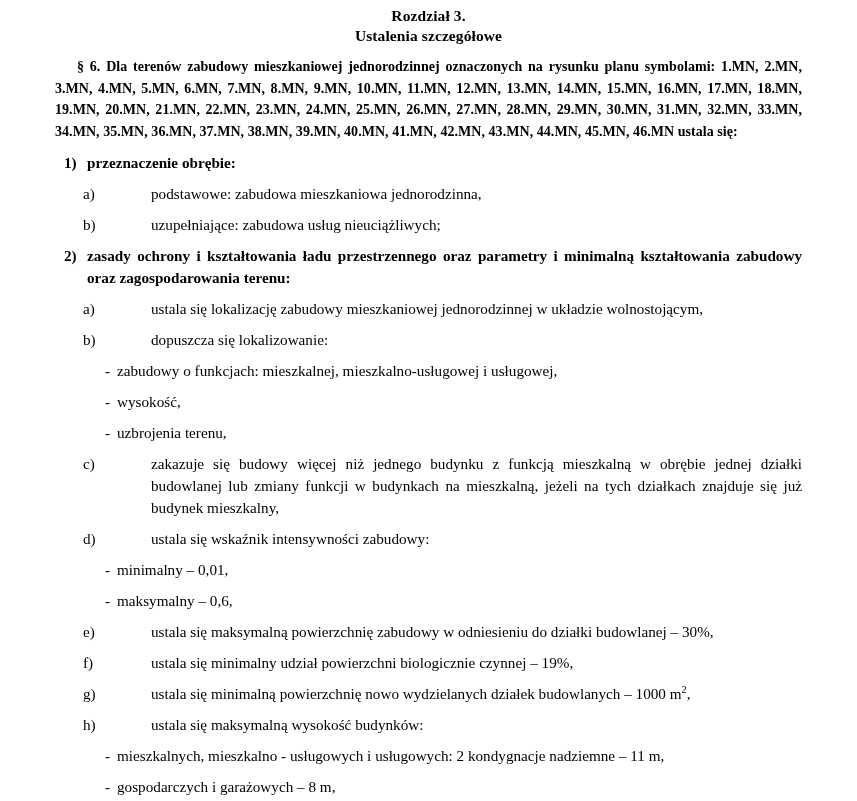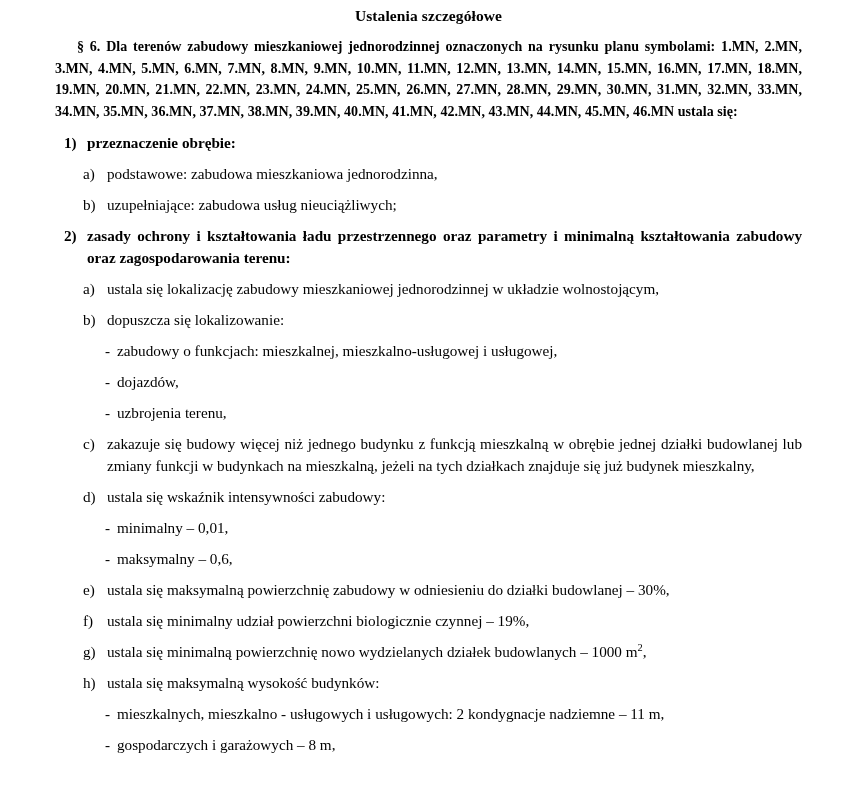--- a/index.html
+++ b/index.html
@@ -85,20 +85,21 @@
   .lvl2 > .marker {
     position: absolute;
     left: 28px;
     top: 0;
     width: 24px;
     text-align: left;
     font-weight: normal;
   }
   .lvl2 > .body {
     display: block;
+    margin-left: 44px;
   }
   .lvl2.nojust > .body { text-align: left; }
 
   
   .lvl3 {
     position: relative;
     padding-left: 62px;
     margin: 0 0 9px 0;
     font-size: 15.2px;
     line-height: 22px;
@@ -117,20 +118,21 @@
     font-size: 0.68em;
     vertical-align: super;
     line-height: 0;
   }
 </style>
 </head>
 <body>
 
 <div class="page">
 
+  <div class="doc-heading">Rozdział 3.</div>
   <div class="doc-heading second">Ustalenia szczegółowe</div>
 
   <p class="para-section">§ 6. Dla terenów zabudowy mieszkaniowej jednorodzinnej oznaczonych na rysunku planu symbolami: 1.MN, 2.MN, 3.MN, 4.MN, 5.MN, 6.MN, 7.MN, 8.MN, 9.MN, 10.MN, 11.MN, 12.MN, 13.MN, 14.MN, 15.MN, 16.MN, 17.MN, 18.MN, 19.MN, 20.MN, 21.MN, 22.MN, 23.MN, 24.MN, 25.MN, 26.MN, 27.MN, 28.MN, 29.MN, 30.MN, 31.MN, 32.MN, 33.MN, 34.MN, 35.MN, 36.MN, 37.MN, 38.MN, 39.MN, 40.MN, 41.MN, 42.MN, 43.MN,  44.MN, 45.MN, 46.MN ustala się:</p>
 
   <div class="lvl1">
     <span class="marker">1)</span>
     <span class="body">przeznaczenie obrębie:</span>
   </div>
 
   <div class="lvl2 nojust">
@@ -158,21 +160,21 @@
     <span class="body">dopuszcza się lokalizowanie:</span>
   </div>
 
   <div class="lvl3">
     <span class="marker">-</span>
     <span class="body">zabudowy o funkcjach: mieszkalnej, mieszkalno-usługowej i usługowej,</span>
   </div>
 
   <div class="lvl3">
     <span class="marker">-</span>
-    <span class="body">dojazdów,</span>
+    <span class="body">wysokość,</span>
   </div>
 
   <div class="lvl3">
     <span class="marker">-</span>
     <span class="body">uzbrojenia terenu,</span>
   </div>
 
   <div class="lvl2">
     <span class="marker">c)</span>
     <span class="body">zakazuje się budowy więcej niż jednego budynku z funkcją mieszkalną w obrębie jednej działki budowlanej lub zmiany funkcji w budynkach na mieszkalną, jeżeli na tych działkach znajduje się już budynek mieszkalny,</span>

